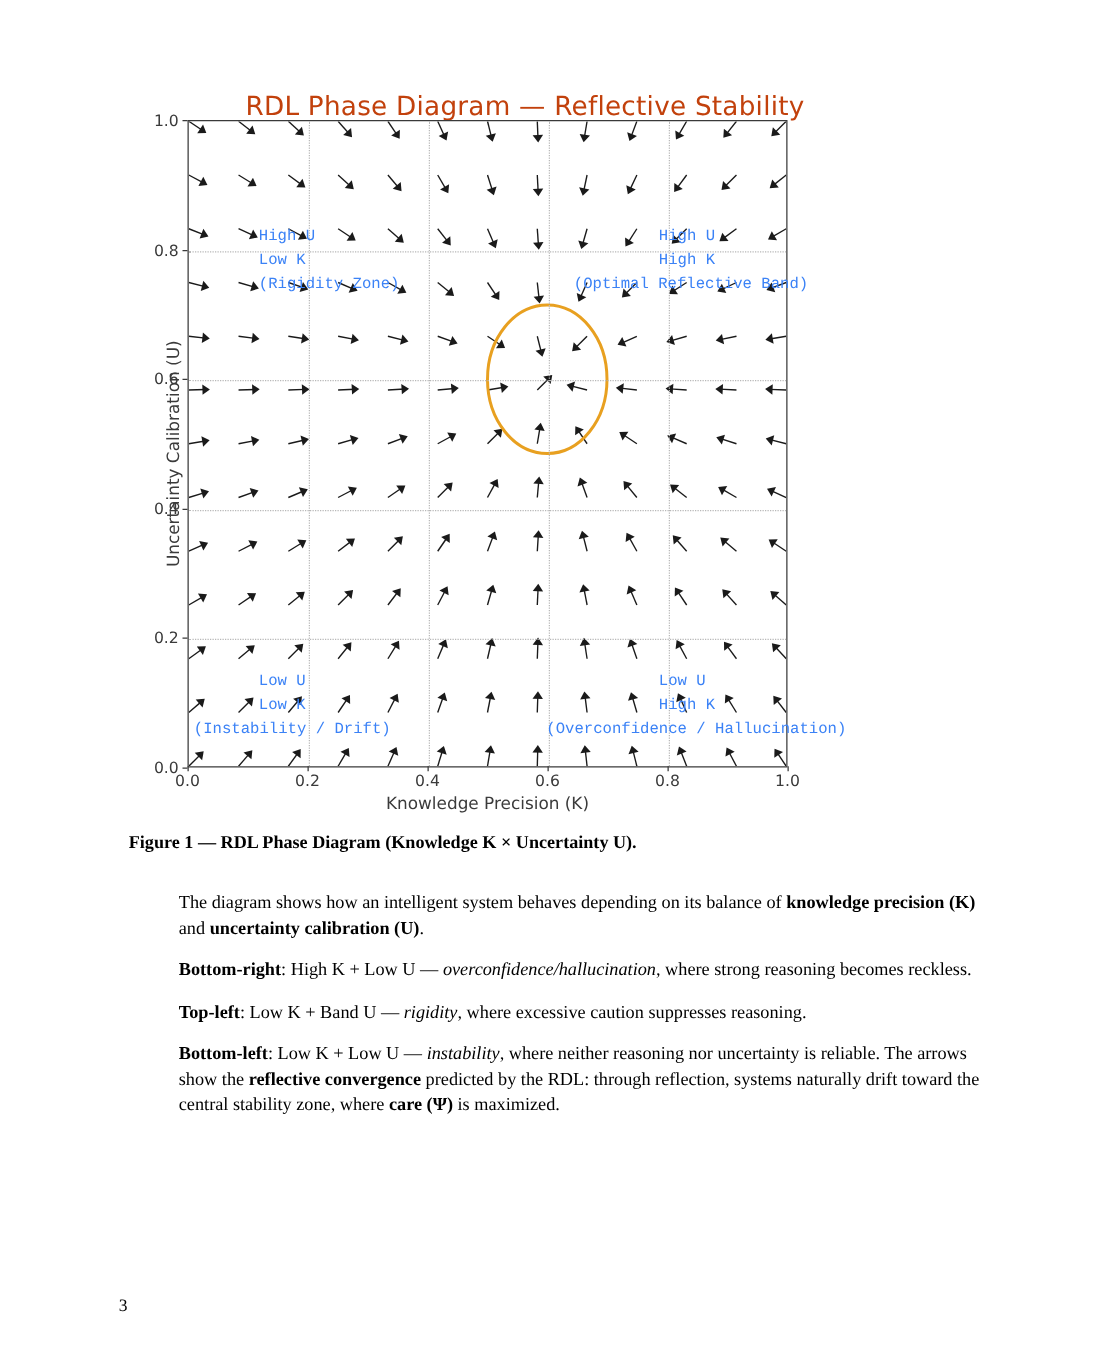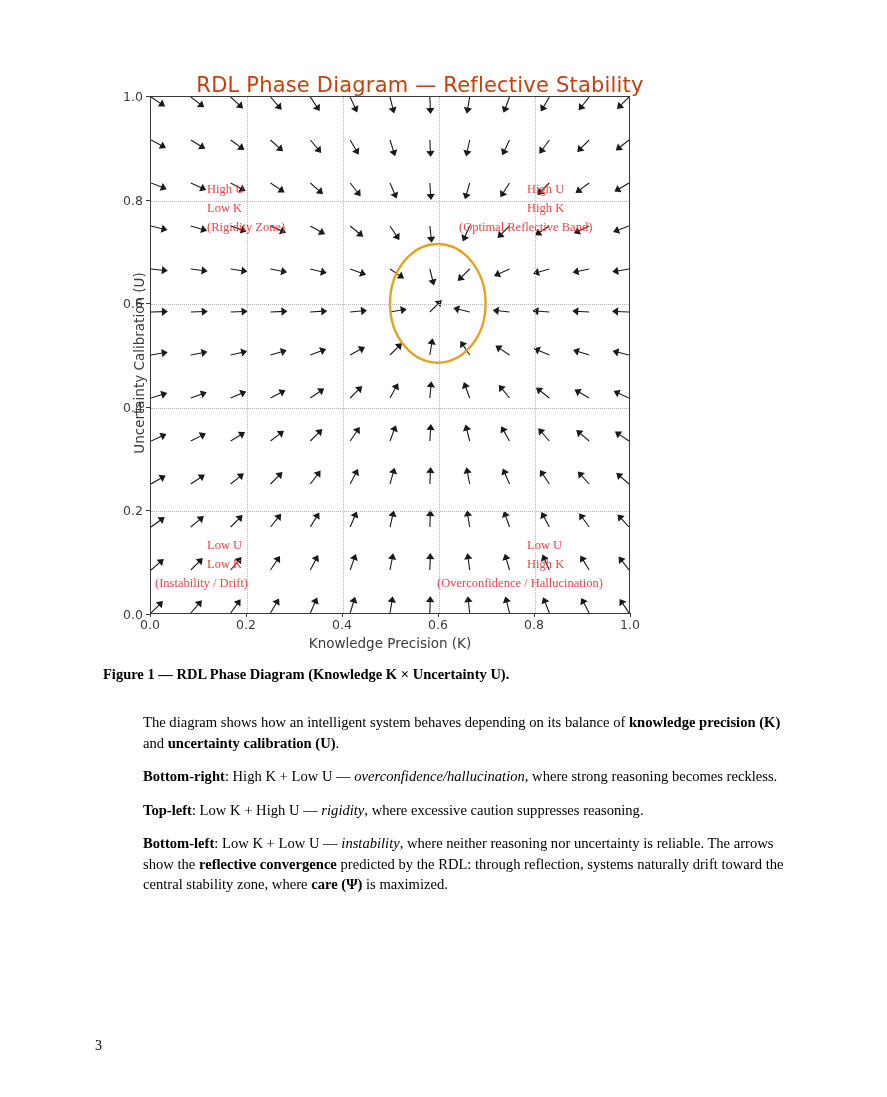--- a/index.html
+++ b/index.html
@@ -123,23 +123,23 @@
     top: 300px;
     width: 300px;
     text-align: center;
     font-family: "DejaVu Sans", sans-serif;
     font-size: 13.5px;
     color: #3b3b3b;
     transform: rotate(-90deg);
   }
   .zone-label {
     position: absolute;
-    font-family: Liberation Serif, serif;
+    font-family: Liberation Mono, monospace;
     font-size: 12.5px;
-    color: #ef4444;
+    color: #3b82f6;
     white-space: nowrap;
     line-height: 19px;
   }
 
   
   #caption {
     position: absolute;
     left: 103px;
     top: 666px;
     width: 700px;
@@ -920,17 +920,17 @@
     <div class="tickmark-y" style="top: 144.6px;"></div>
     <div class="tick-y" style="top: 41px;">1.0</div>
     <div class="tickmark-y" style="top: 41px;"></div>
   </div>
 
 <div id="caption">Figure 1 — RDL Phase Diagram (Knowledge K × Uncertainty U).</div>
 
 <div id="prose">
     <p><span>The diagram shows how an intelligent system behaves depending on its balance of </span><b>knowledge precision (K)</b><span> and </span><b>uncertainty calibration (U)</b><span>.</span></p>
     <p><b>Bottom-right</b><span>: High K + Low U — </span><i>overconfidence/hallucination</i><span>, where strong reasoning becomes reckless.</span></p>
-    <p><b>Top-left</b><span>: Low K + High U — </span><i>rigidity</i><span>, where excessive caution suppresses reasoning.</span></p>
+    <p><b>Top-left</b><span>: Low K + Band U — </span><i>rigidity</i><span>, where excessive caution suppresses reasoning.</span></p>
     <p><b>Bottom-left</b><span>: Low K + Low U — </span><i>instability</i><span>, where neither reasoning nor uncertainty is reliable. The arrows show the </span><b>reflective convergence</b><span> predicted by the RDL: through reflection, systems naturally drift toward the central stability zone, where </span><b>care (Ψ)</b><span> is maximized.</span></p>
   </div>
 
 <div id="page-number">3</div>
 
 </body></html>

